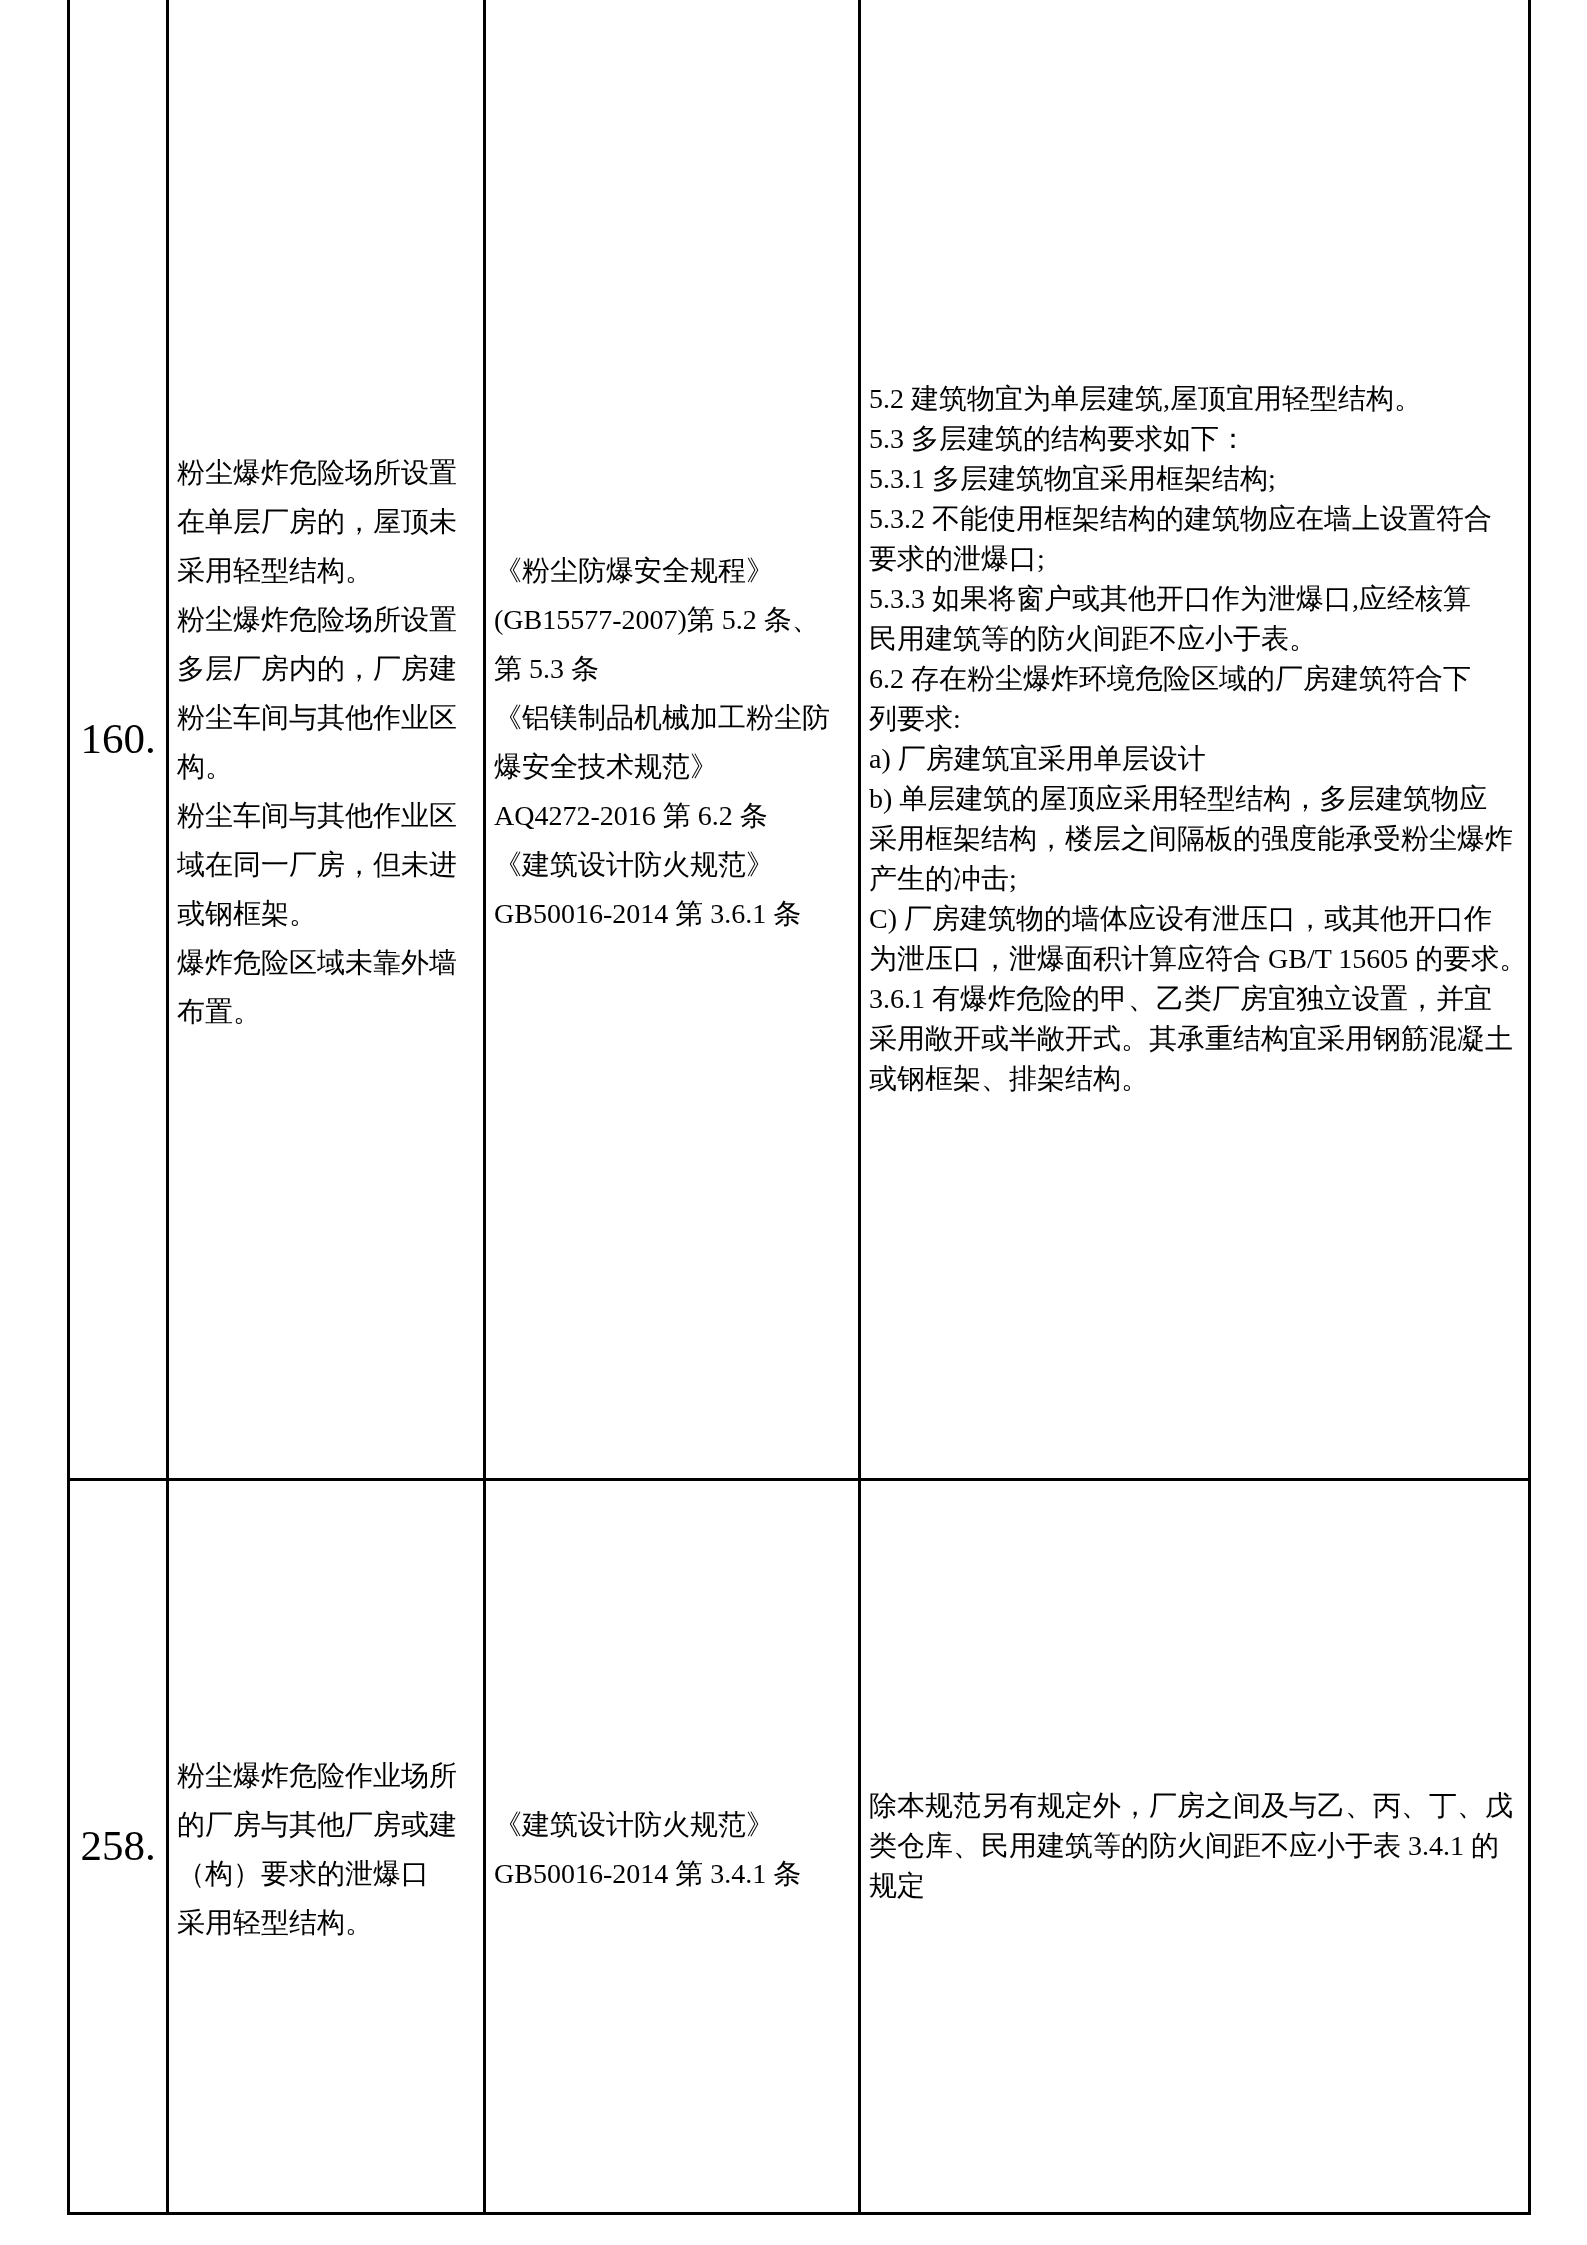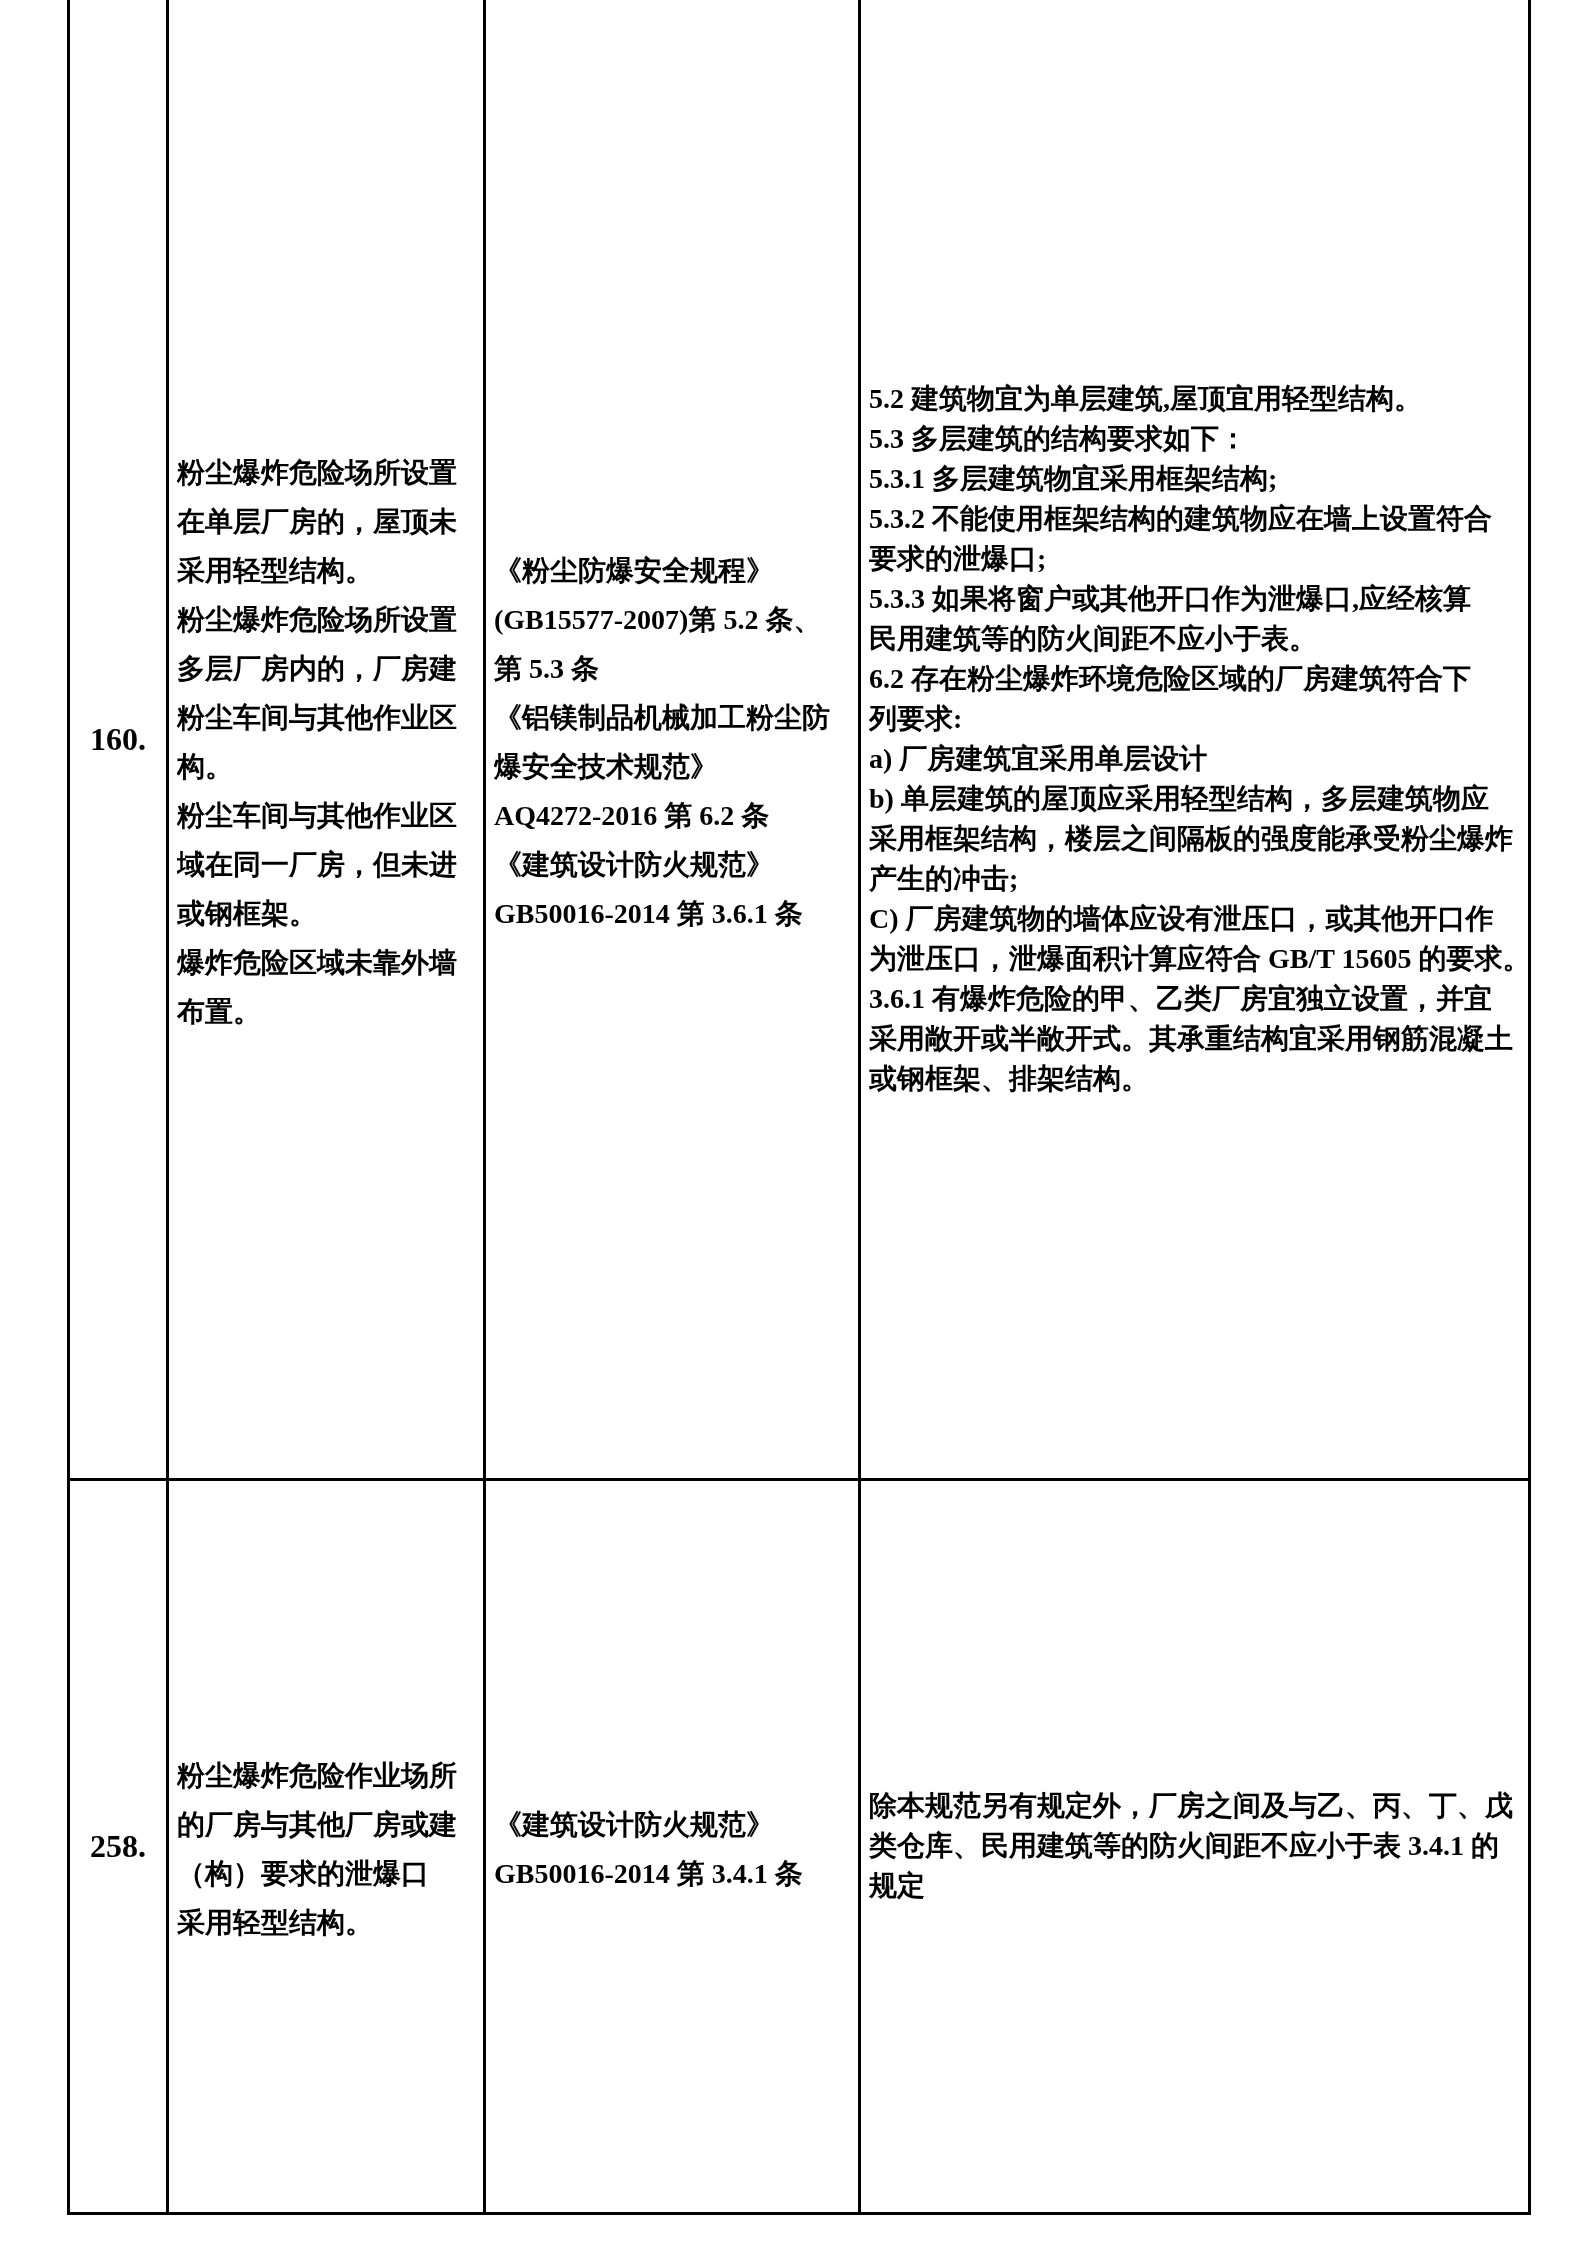--- a/index.html
+++ b/index.html
@@ -31,31 +31,30 @@
   col.c1 { width: 99px; }
   col.c2 { width: 317px; }
   col.c3 { width: 375px; }
   col.c4 { width: 670px; }
 
   td {
     border: 3px solid #000000;
     vertical-align: middle;
     padding: 0;
     overflow: hidden;
-    font-weight: bold;
   }
   
   tr.row-first td { border-top: none; }
 
   tr.row-first  { height: 1479px; }
   tr.row-second { height: 734px; }
 
   .num-cell { text-align: center; }
   .num {
-    font-size: 32px;
+    font-size: 43px;
     line-height: 1.2;
   }
   .lines { padding: 0 6px 0 8px; }
   .line {
     white-space: nowrap;
     overflow: hidden;
     font-size: 28px;
   }
   .desc-cell .line, .basis-cell .line { line-height: 42px; margin-top: 7px; }
   .prov-cell .line { line-height: 40px; }

